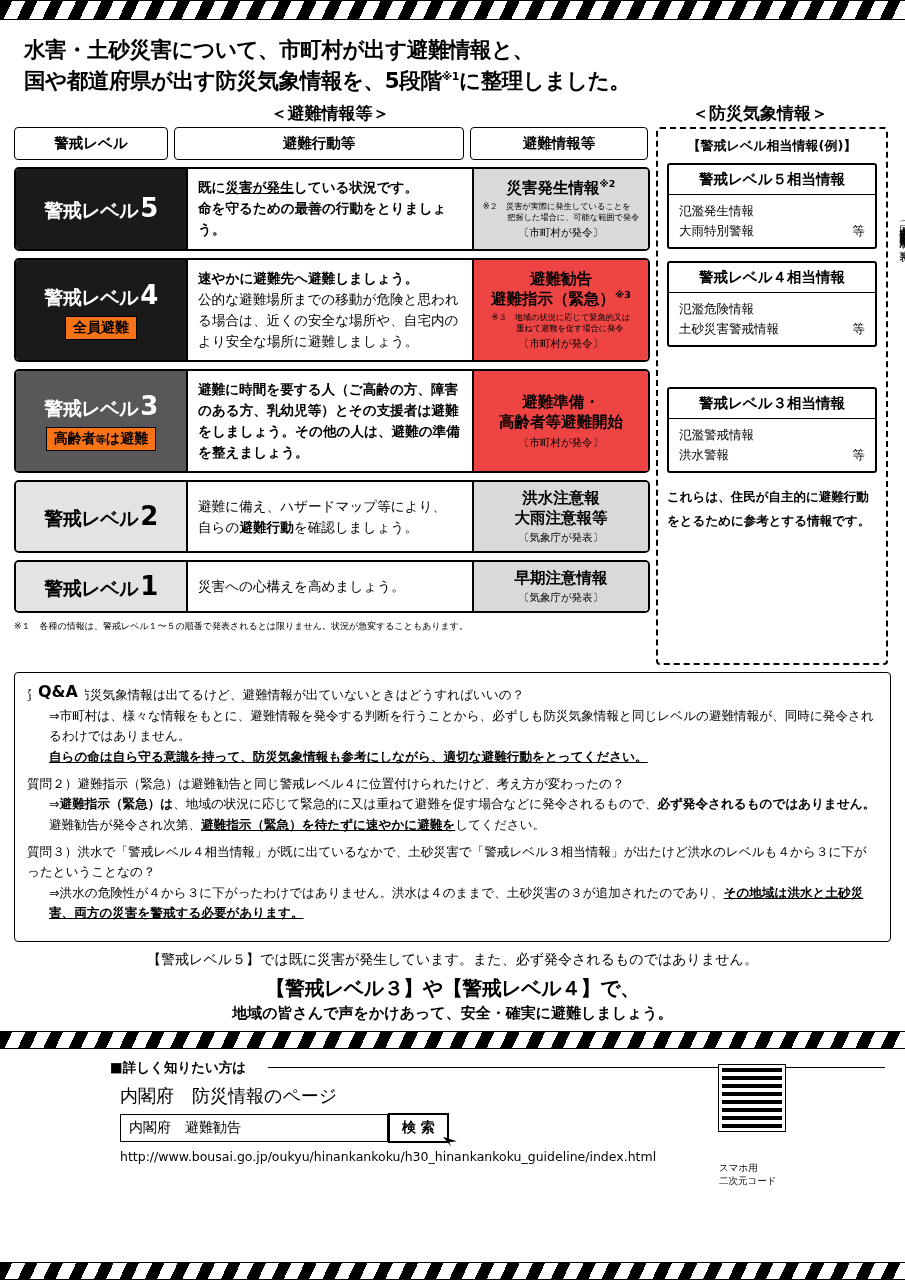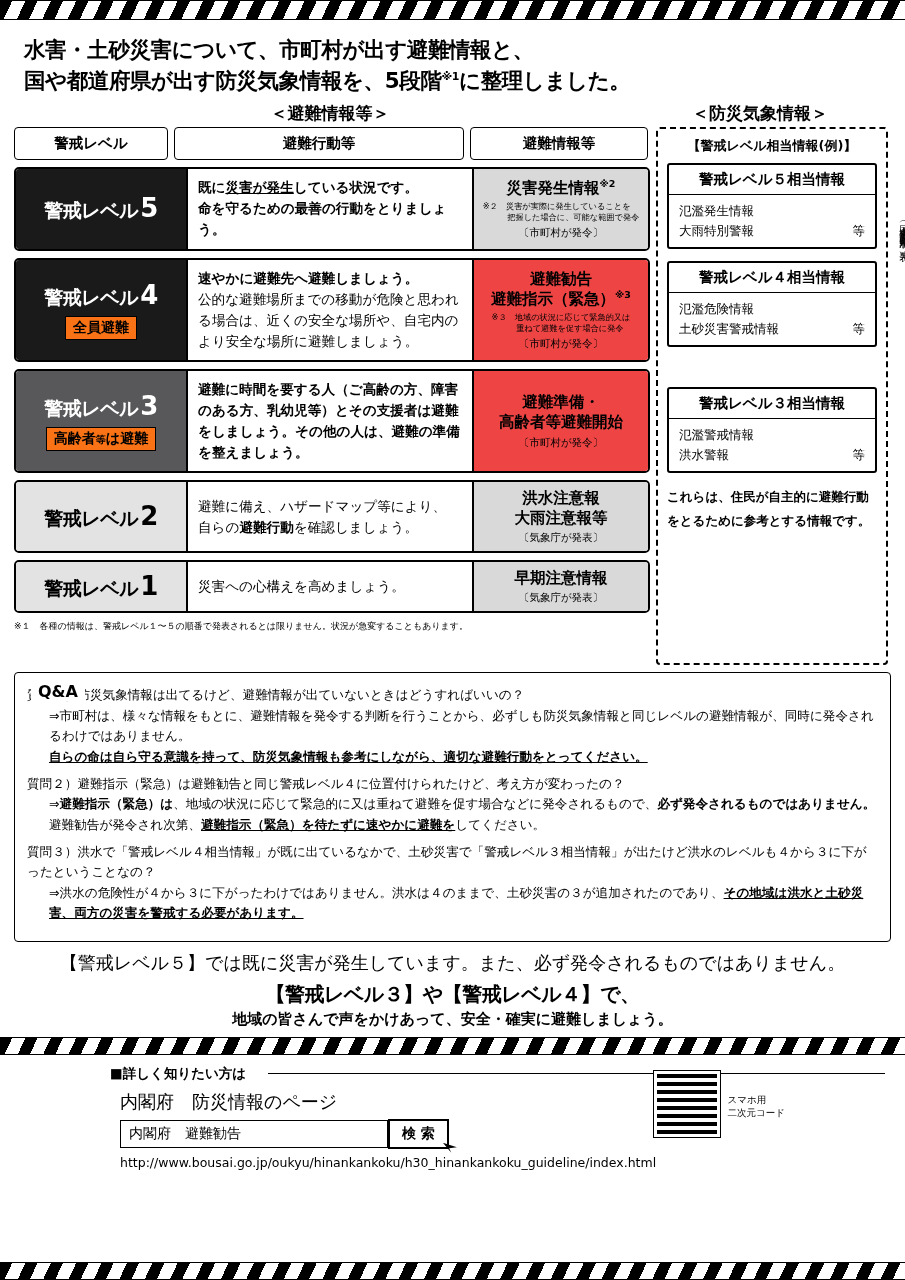--- a/index.html
+++ b/index.html
@@ -100,39 +100,39 @@
   .qa-label{
     position:absolute;top:-11px;left:16px;background:#fff;padding:0 7px;font-size:16px;font-weight:bold;margin-top:20px;
   }
   .q{font-size:12.6px;line-height:1.62;margin-bottom:7px;}
   .q .qt{font-weight:normal;}
   .q .ans{display:block;margin-left:22px;}
   .q b{font-weight:bold;}
   .q u{text-decoration:underline;}
 
   .closing{margin-top:9px;text-align:center;}
-  .closing .c1{font-size:18px;font-family:Liberation Serif, serif;}
+  .closing .c1{font-size:14px;font-family:Liberation Serif, serif;}
   .closing .c2{font-size:20px;font-weight:bold;margin-top:6px;letter-spacing:-0.5px;}
   .closing .c3{font-size:15px;font-weight:bold;margin-top:2px;}
 
   
   .footer{padding:10px 20px 4px 20px;box-sizing:border-box;position:relative;}
   .f-line{font-size:13.5px;font-weight:bold;margin-left:90px;display:flex;align-items:center;gap:22px;}
   .f-line .rule{flex:1;height:1px;background:#000;}
   .f-title{font-size:18px;margin-left:100px;margin-top:7px;}
   .searchrow{display:flex;align-items:center;margin-left:100px;margin-top:5px;}
   .searchbox{border:1.5px solid #000;width:250px;padding:4px 8px;font-size:14px;}
   .searchbtn{border:2px solid #000;padding:4px 12px;font-size:14px;font-weight:bold;position:relative;}
   .searchbtn:after{
     content:"";position:absolute;right:-10px;bottom:-6px;width:14px;height:10px;
     background:#000;clip-path:polygon(0 0,100% 45%,45% 55%,60% 100%);
   }
   .url{font-size:12.5px;margin-left:100px;margin-top:6px;}
 
-  .qrwrap{position:absolute;right:120px;top:16px;display:flex;align-items:flex-start;gap:8px;}
+  .qrwrap{position:absolute;right:120px;top:16px;display:flex;align-items:flex-start;gap:8px;flex-direction:column;}
   .qr{width:60px;height:60px;background:
     repeating-linear-gradient(0deg,#000 0 4px,#fff 4px 8px),
     repeating-linear-gradient(90deg,#000 0 4px,rgba(255,255,255,0) 4px 8px);
     border:3px solid #fff;outline:1px solid #000;}
   .qrlabel{font-size:9.5px;line-height:1.4;padding-top:22px;}
 </style>
 </head>
 <body>
 
 <div class="page">

